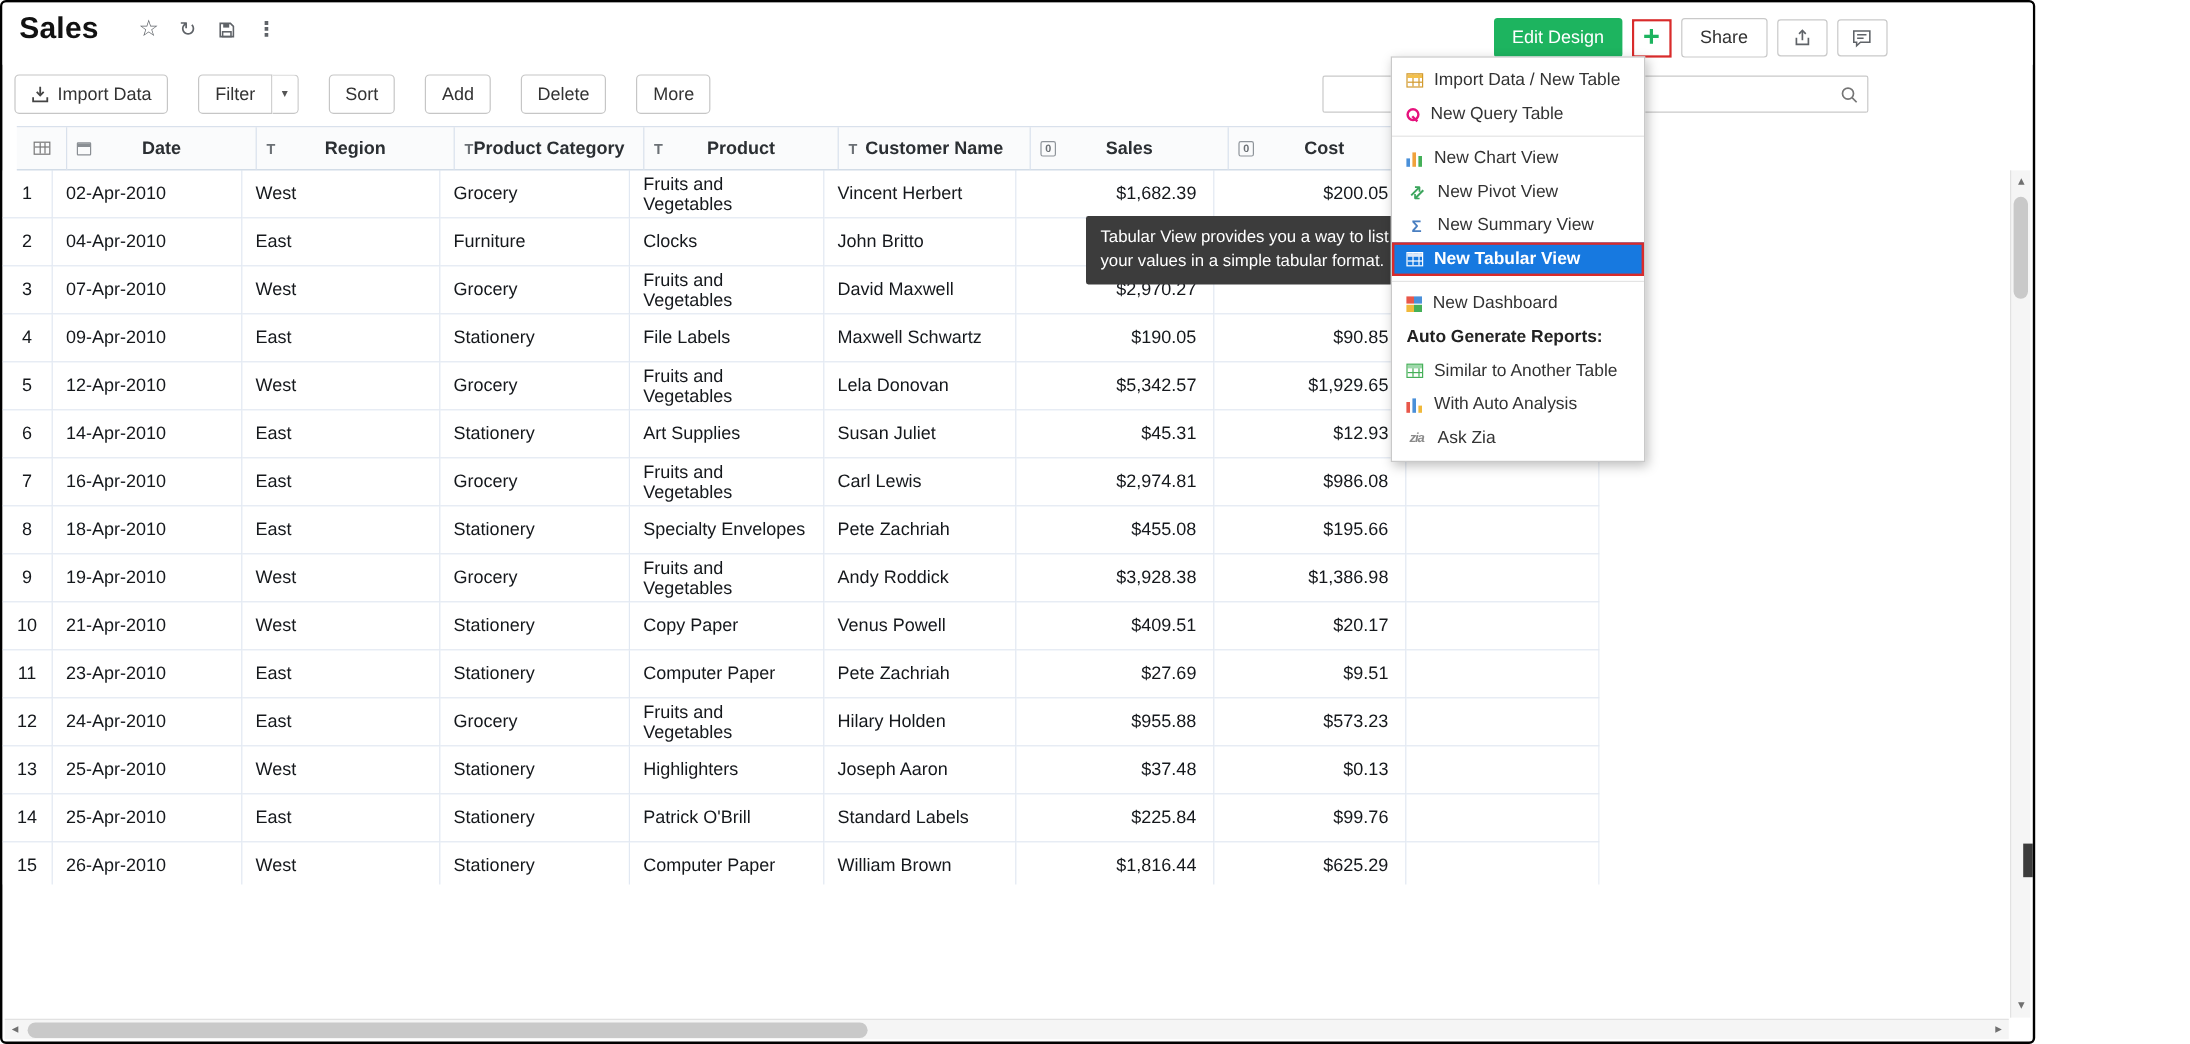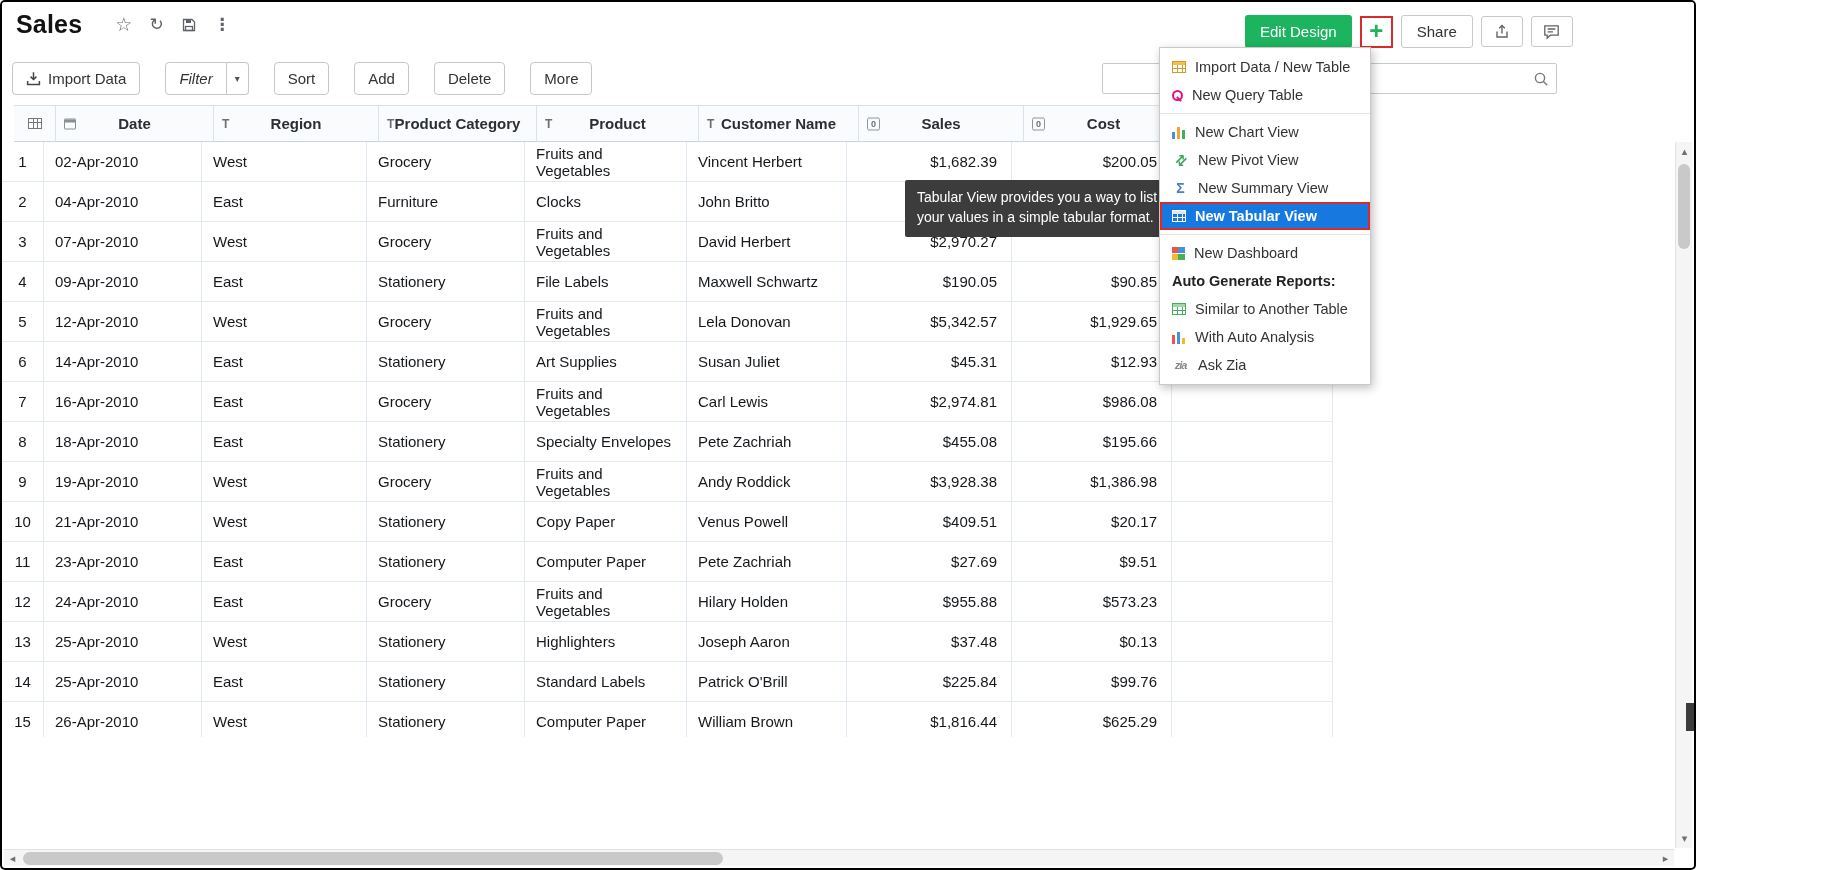--- a/index.html
+++ b/index.html
@@ -27,21 +27,21 @@
                  font-size:15px; color:#333; font-family:inherit; cursor:pointer; }
   .icon-btn { background:#fff; border:1px solid #c9c9c9; border-radius:3px; width:42px; height:31px;
               display:flex; align-items:center; justify-content:center; cursor:pointer; }
 
   
   .toolbar { position:absolute; top:52px; left:0; width:100%; height:48px;
              display:flex; align-items:center; gap:25px; padding-left:10px; }
   .tb-btn { display:inline-flex; align-items:center; gap:7px; background:#fff; border:1px solid #c6c6c6;
             border-radius:4px; padding:7px 13px; font-size:15px; color:#333; font-family:inherit; cursor:pointer; }
   .tb-split { display:inline-flex; }
-  .tb-split .tb-btn { border-radius:4px 0 0 4px;font-style:italic; }
+  .tb-split .tb-btn { border-radius:4px 0 0 4px; }
   .tb-caret { width:22px; background:#fff; border:1px solid #c6c6c6; border-left:none;
               border-radius:0 4px 4px 0; color:#555; font-size:10px; cursor:pointer; font-family:inherit; }
   .search-box { position:absolute; left:1100px; top:9px; width:455px; height:31px;
                 border:1px solid #c9c9c9; border-radius:2px; background:#fff; }
   .search-box input { position:absolute; left:8px; top:2px; right:30px; bottom:2px; width:calc(100% - 40px);
                       border:none; outline:none; font-size:14px; font-family:inherit; color:#333; background:transparent; }
   .search-box .search-ic { position:absolute; right:7px; top:7px; }
 
   
   .table { position:absolute; top:103px; left:0; width:1331px; height:632px; overflow:hidden;
@@ -280,21 +280,21 @@
     <div class="td num"></div>
     <div class="td num"></div>
     <div class="td"></div>
   </div>
         <div class="tr">
     <div class="td col-n">3</div>
     <div class="td">07-Apr-2010</div>
     <div class="td">West</div>
     <div class="td">Grocery</div>
     <div class="td">Fruits and Vegetables</div>
-    <div class="td">David Herbert</div>
+    <div class="td">David Maxwell</div>
     <div class="td num">$2,970.27</div>
     <div class="td"></div>
   </div>
         <div class="tr">
     <div class="td col-n">4</div>
     <div class="td">09-Apr-2010</div>
     <div class="td">East</div>
     <div class="td">Stationery</div>
     <div class="td">File Labels</div>
     <div class="td">Maxwell Schwartz</div>
@@ -399,22 +399,22 @@
     <div class="td">Joseph Aaron</div>
     <div class="td num">$37.48</div>
     <div class="td num">$0.13</div>
     <div class="td"></div>
   </div>
         <div class="tr">
     <div class="td col-n">14</div>
     <div class="td">25-Apr-2010</div>
     <div class="td">East</div>
     <div class="td">Stationery</div>
+    <div class="td">Patrick O'Brill</div>
     <div class="td">Standard Labels</div>
-    <div class="td">Patrick O'Brill</div>
     <div class="td num">$225.84</div>
     <div class="td num">$99.76</div>
     <div class="td"></div>
   </div>
         <div class="tr">
     <div class="td col-n">15</div>
     <div class="td">26-Apr-2010</div>
     <div class="td">West</div>
     <div class="td">Stationery</div>
     <div class="td">Computer Paper</div>

